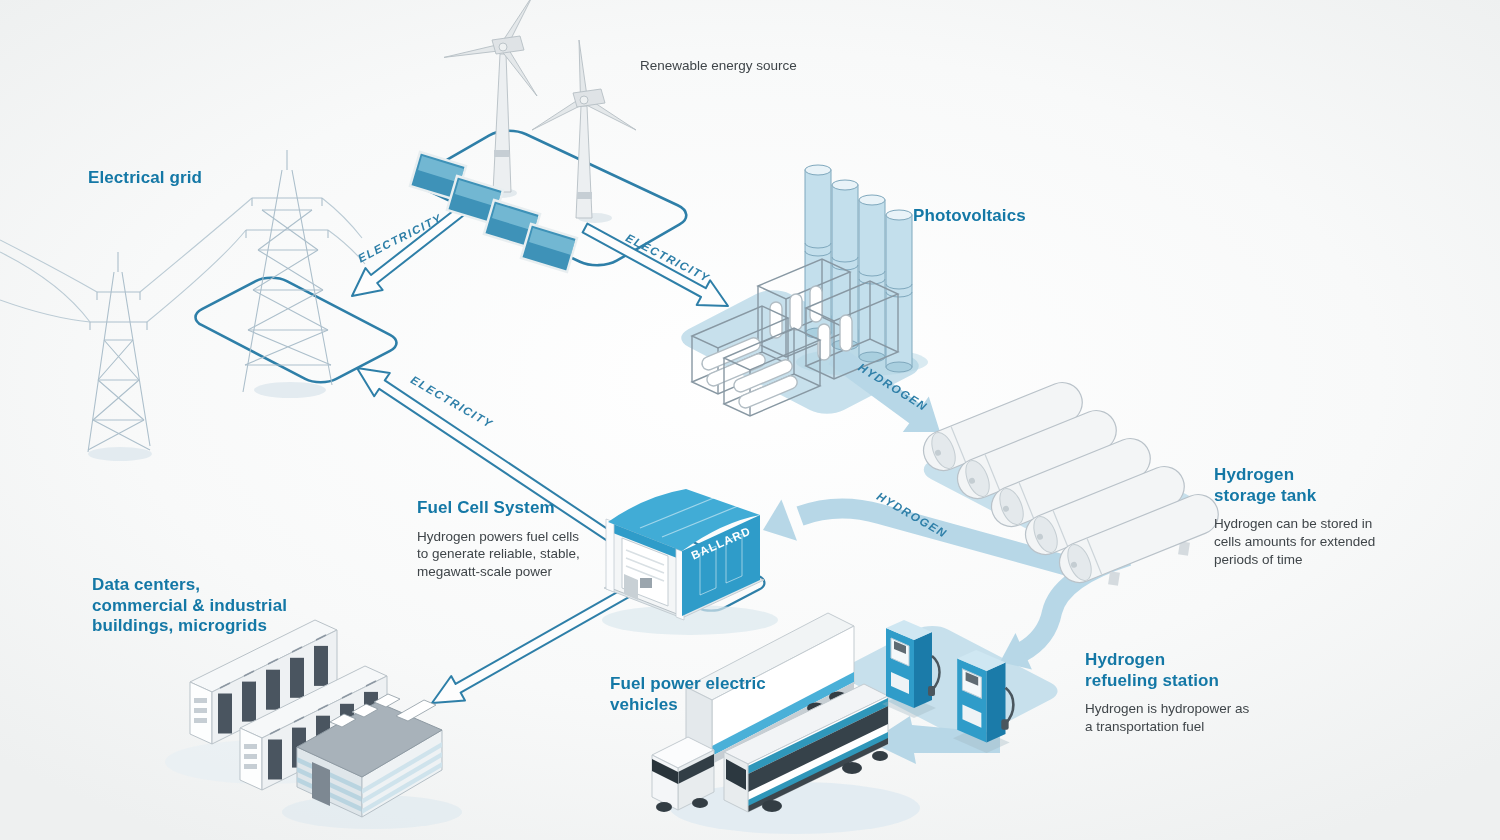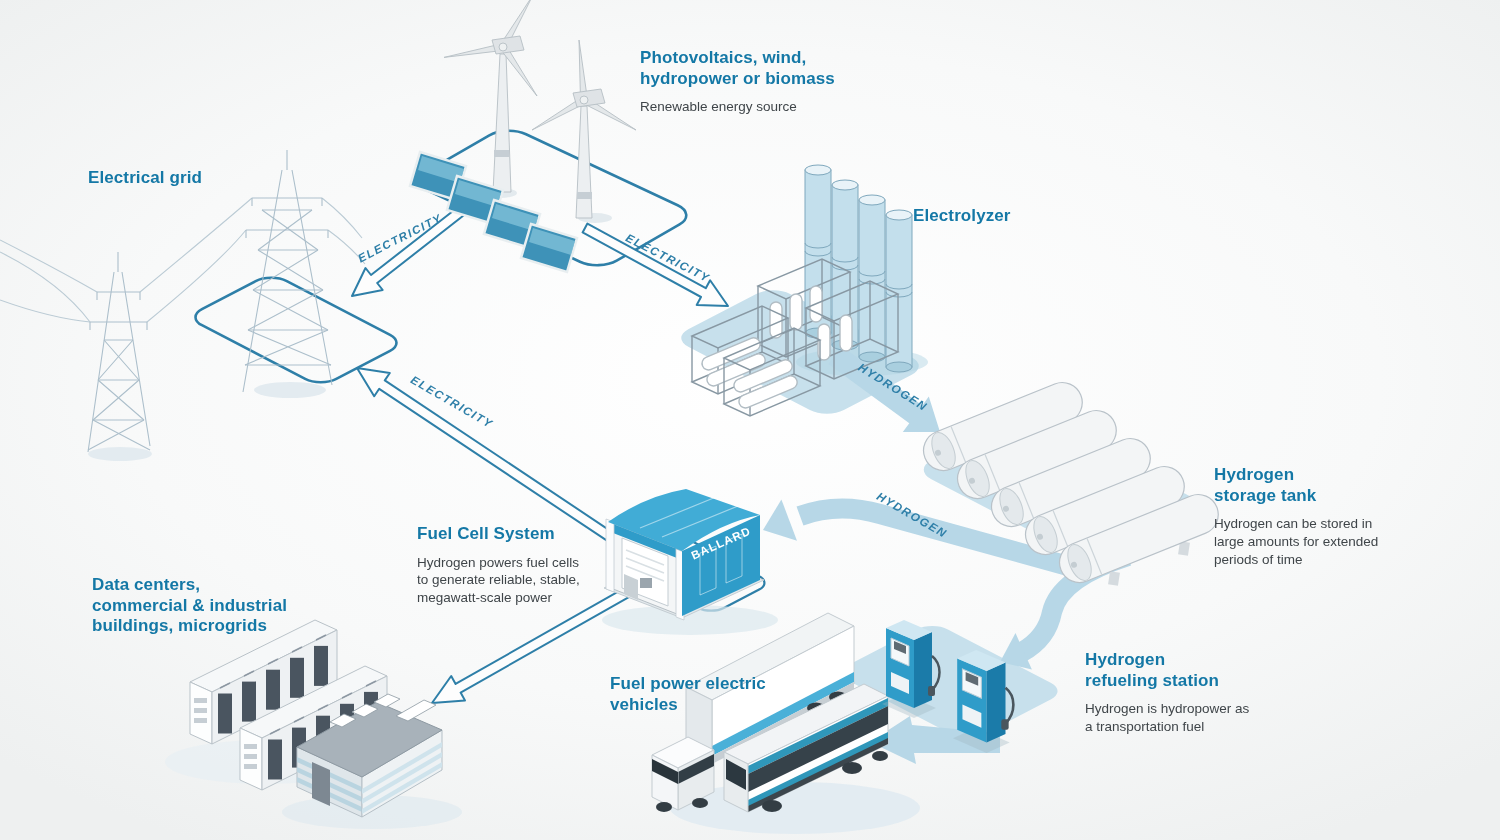--- a/index.html
+++ b/index.html
@@ -334,42 +334,40 @@
         <path d="M 30 -44 C 40 -36 40 -20 30 -10" stroke="#4a565e" stroke-width="2.5" fill="none"></path>
         <rect x="26" y="-14" width="7" height="10" rx="2" fill="#4a565e"></rect>
       </g>
     </defs>
     <use href="#pump" transform="translate(902,700)"></use>
     <use href="#pump" transform="translate(974,734) scale(1.05)"></use>
   </g>
 </svg>
 
 <div class="node" style="left:640px;top:48px;">
-  <div class="node-title">Photovoltaics, wind,
-hydropower or biomass</div>
   <div class="node-desc">Renewable energy source</div>
 </div>
 
 <div class="node" style="left:88px;top:168px;">
   <div class="node-title">Electrical grid</div>
 </div>
 
 <div class="node" style="left:913px;top:206px;">
-  <div class="node-title">Electrolyzer</div>
+  <div class="node-title">Photovoltaics</div>
 </div>
 
 <div class="node" style="left:1214px;top:465px;">
   <div class="node-title">Hydrogen
 storage tank</div>
   <div class="node-desc">Hydrogen can be stored in
-large amounts for extended
+cells amounts for extended
 periods of time</div>
 </div>
 
-<div class="node" style="left:417px;top:524px;">
+<div class="node" style="left:417px;top:498px;">
   <div class="node-title">Fuel Cell System</div>
   <div class="node-desc">Hydrogen powers fuel cells
 to generate reliable, stable,
 megawatt-scale power</div>
 </div>
 
 <div class="node" style="left:92px;top:575px;">
   <div class="node-title">Data centers,
 commercial &amp; industrial
 buildings, microgrids</div>

